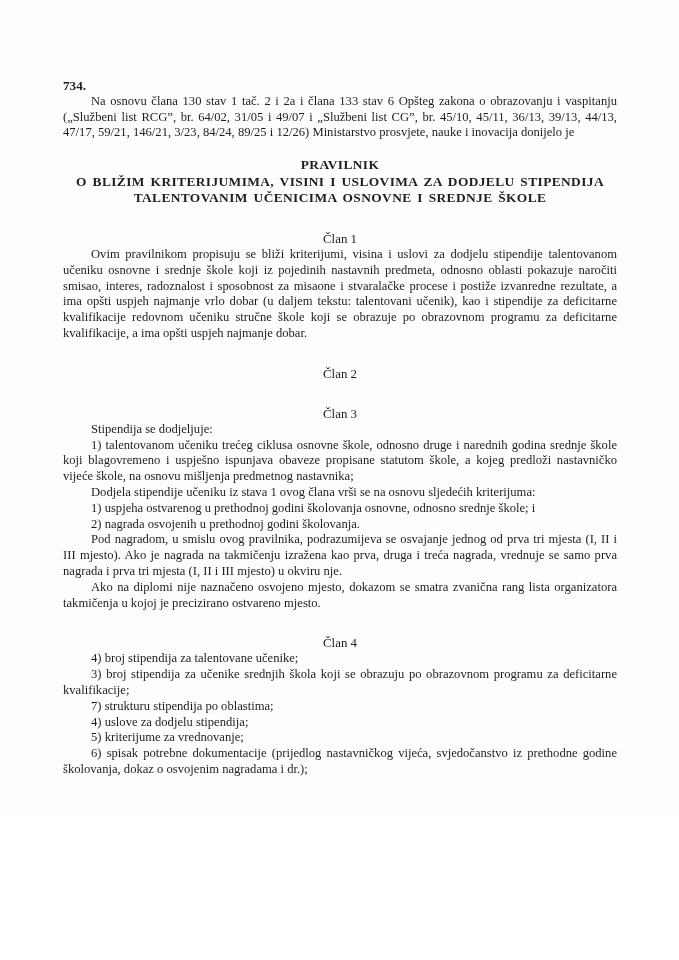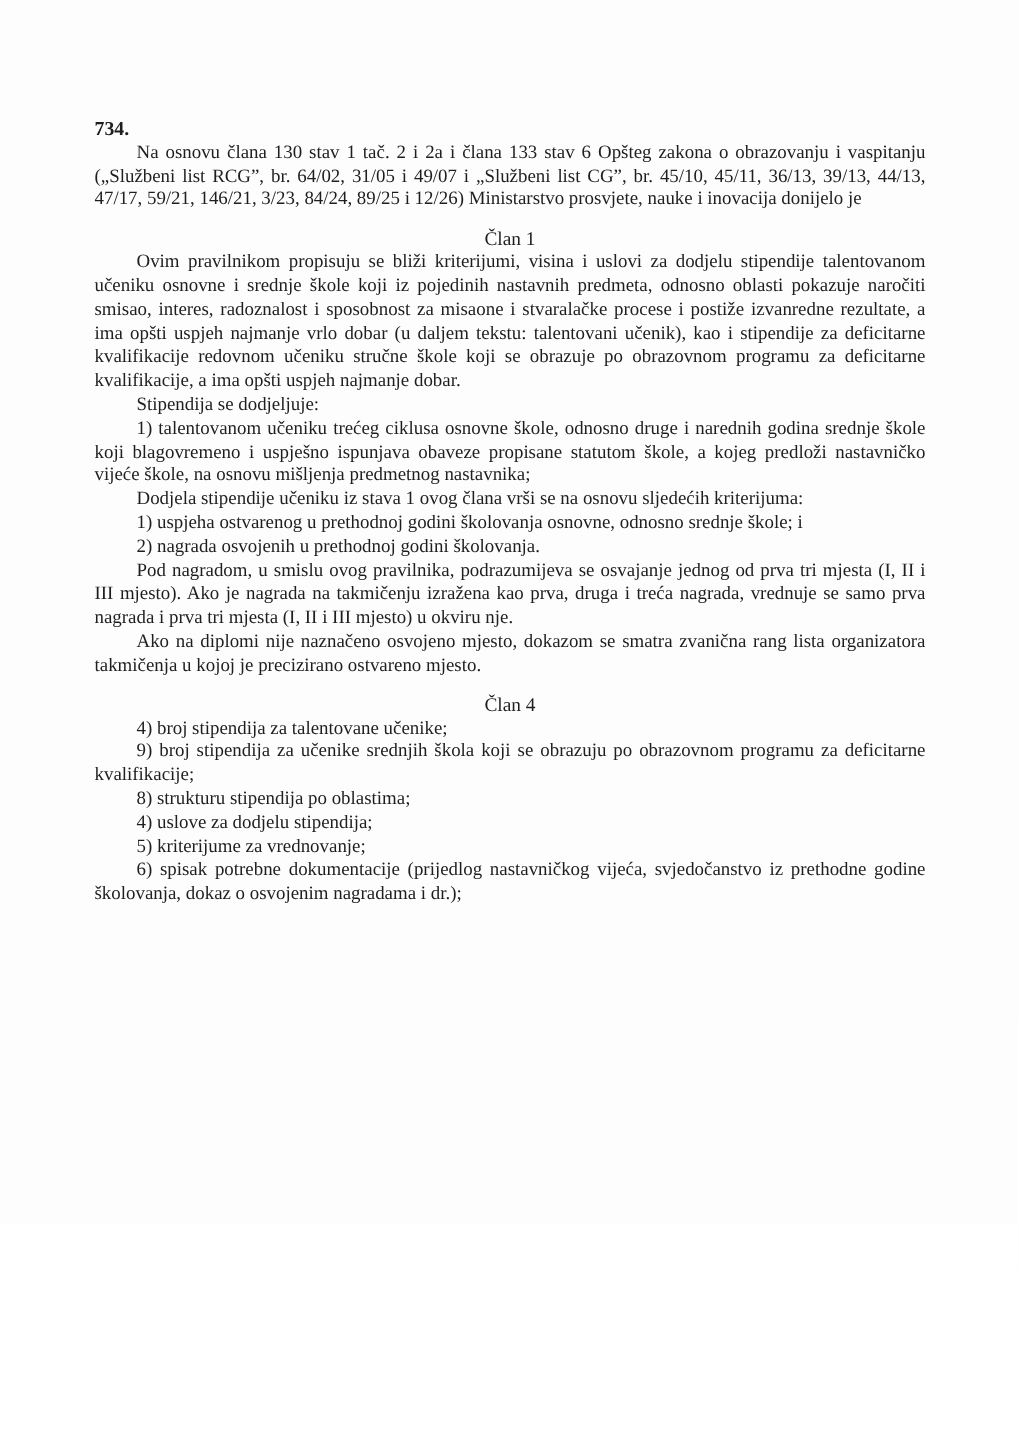--- a/index.html
+++ b/index.html
@@ -35,51 +35,58 @@
   .title-block {
     margin-top: 16px;
     text-align: center;
     font-weight: bold;
     font-size: 13.4px;
     line-height: 16.6px;
     letter-spacing: 0.4px;
     word-spacing: 2px;
   }
   .clan-heading {
-    margin-top: 10px;
+    margin-top: 24px;
     margin-bottom: 0;
     text-align: center;
     font-size: 12.9px;
     line-height: 16px;
   }
   
   .clan-heading + .para { margin-top: 0; }
 </style>
 </head>
 <body>
 
 <div class="page">
 
   <div class="doc-number">734.</div>
 
   <p class="para">Na osnovu člana 130 stav 1 tač. 2 i 2a i člana 133 stav 6 Opšteg zakona o obrazovanju i vaspitanju („Službeni list RCG”, br. 64/02, 31/05 i 49/07 i „Službeni list CG”, br. 45/10, 45/11, 36/13, 39/13, 44/13, 47/17, 59/21, 146/21, 3/23, 84/24, 89/25 i 12/26) Ministarstvo prosvjete, nauke i inovacija donijelo je</p>
 
+  <div class="title-block">
+    <div>PRAVILNIK</div>
+    <div>O BLIŽIM KRITERIJUMIMA, VISINI I USLOVIMA ZA DODJELU STIPENDIJA</div>
+    <div>TALENTOVANIM UČENICIMA OSNOVNE I SREDNJE ŠKOLE</div>
+  </div>
 
   <div id="articles">
       <div class="clan-heading">Član 1</div>
       <p class="para">Ovim pravilnikom propisuju se bliži kriterijumi, visina i uslovi za dodjelu stipendije talentovanom učeniku osnovne i srednje škole koji iz pojedinih nastavnih predmeta, odnosno oblasti pokazuje naročiti smisao, interes, radoznalost i sposobnost za misaone i stvaralačke procese i postiže izvanredne rezultate, a ima opšti uspjeh najmanje vrlo dobar (u daljem tekstu: talentovani učenik), kao i stipendije za deficitarne kvalifikacije redovnom učeniku stručne škole koji se obrazuje po obrazovnom programu za deficitarne kvalifikacije, a ima opšti uspjeh najmanje dobar.</p>
+      <div class="clan-heading">Član 2</div>
+      <div class="clan-heading">Član 3</div>
       <p class="para">Stipendija se dodjeljuje:</p>
       <p class="para">1) talentovanom učeniku trećeg ciklusa osnovne škole, odnosno druge i narednih godina srednje škole koji blagovremeno i uspješno ispunjava obaveze propisane statutom škole, a kojeg predloži nastavničko vijeće škole, na osnovu mišljenja predmetnog nastavnika;</p>
       <p class="para">Dodjela stipendije učeniku iz stava 1 ovog člana vrši se na osnovu sljedećih kriterijuma:</p>
       <p class="para">1) uspjeha ostvarenog u prethodnoj godini školovanja osnovne, odnosno srednje škole; i</p>
       <p class="para">2) nagrada osvojenih u prethodnoj godini školovanja.</p>
       <p class="para">Pod nagradom, u smislu ovog pravilnika, podrazumijeva se osvajanje jednog od prva tri mjesta (I, II i III mjesto). Ako je nagrada na takmičenju izražena kao prva, druga i treća nagrada, vrednuje se samo prva nagrada i prva tri mjesta (I, II i III mjesto) u okviru nje.</p>
       <p class="para">Ako na diplomi nije naznačeno osvojeno mjesto, dokazom se smatra zvanična rang lista organizatora takmičenja u kojoj je precizirano ostvareno mjesto.</p>
       <div class="clan-heading">Član 4</div>
       <p class="para">4) broj stipendija za talentovane učenike;</p>
-      <p class="para">9) broj stipendija za učenike srednjih škola koji se obrazuju po obrazovnom programu za deficitarne kvalifikacije;</p>
-      <p class="para">8) strukturu stipendija po oblastima;</p>
+      <p class="para">3) broj stipendija za učenike srednjih škola koji se obrazuju po obrazovnom programu za deficitarne kvalifikacije;</p>
+      <p class="para">7) strukturu stipendija po oblastima;</p>
       <p class="para">4) uslove za dodjelu stipendija;</p>
       <p class="para">5) kriterijume za vrednovanje;</p>
       <p class="para">6) spisak potrebne dokumentacije (prijedlog nastavničkog vijeća, svjedočanstvo iz prethodne godine školovanja, dokaz o osvojenim nagradama i dr.);</p>
     </div>
 
 </div>
 
 </body></html>

